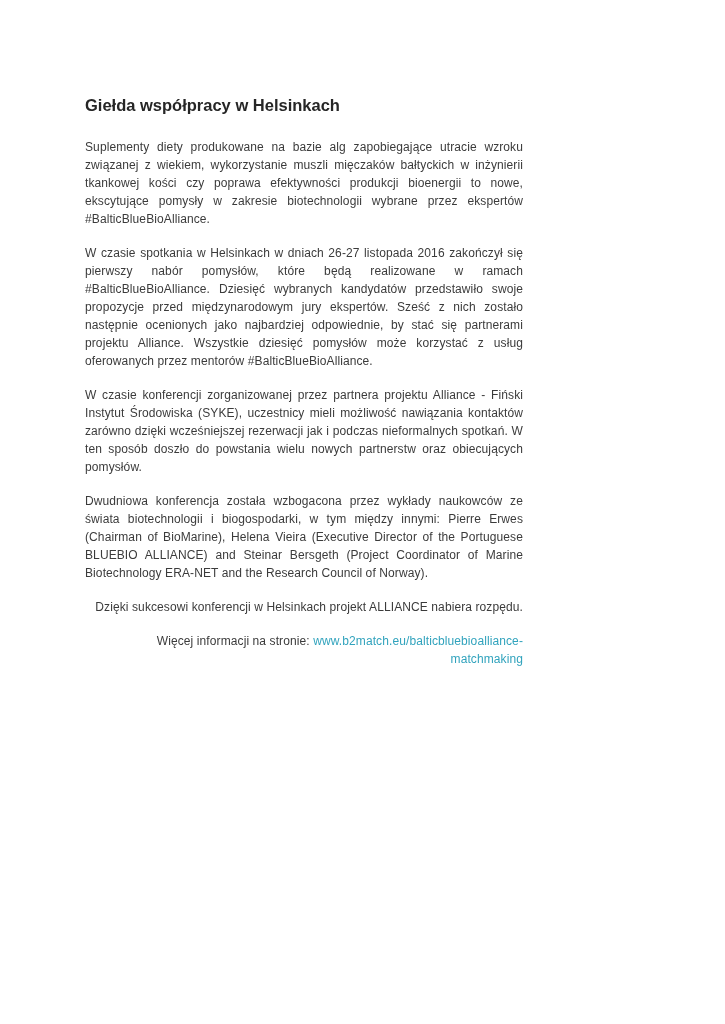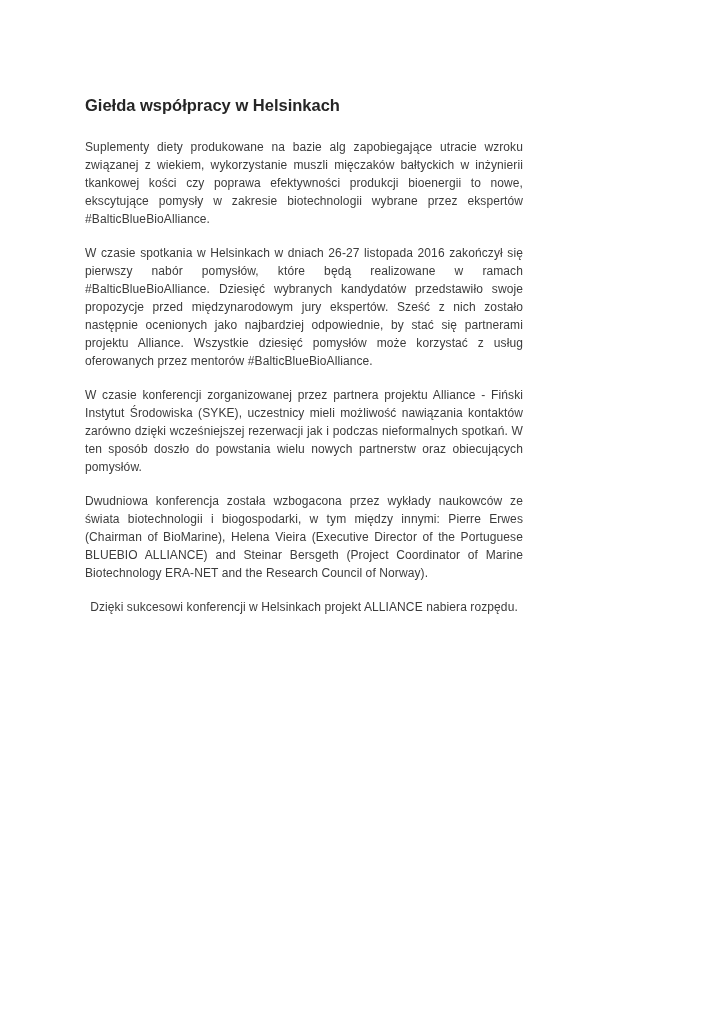--- a/index.html
+++ b/index.html
@@ -27,21 +27,21 @@
   }
   p.doc-para {
     font-size: 12px;
     line-height: 18px;
     text-align: justify;
     margin: 0 0 16px 0;
     color: #3b3b3b;
     letter-spacing: 0.1px;
   }
   p.doc-para.single-line {
-    text-align: center;
+    text-align: right;
   }
   a.doc-link {
     text-decoration: none;
     cursor: pointer;
   }
 </style>
 </head>
 <body>
 
 <div class="page">
@@ -50,13 +50,16 @@
   <p class="doc-para">Suplementy diety produkowane na bazie alg zapobiegające utracie wzroku związanej z wiekiem, wykorzystanie  muszli mięczaków bałtyckich w  inżynierii tkankowej kości czy poprawa efektywności produkcji bioenergii to nowe, ekscytujące pomysły w zakresie biotechnologii wybrane przez ekspertów  #BalticBlueBioAlliance.</p>
 
   <p class="doc-para">W czasie spotkania w Helsinkach w dniach 26-27 listopada 2016 zakończył się pierwszy nabór pomysłów, które będą realizowane w ramach #BalticBlueBioAlliance. Dziesięć wybranych kandydatów przedstawiło swoje propozycje przed międzynarodowym jury ekspertów. Sześć z nich zostało następnie ocenionych jako najbardziej odpowiednie, by stać się partnerami projektu Alliance. Wszystkie dziesięć pomysłów może korzystać z  usług oferowanych przez mentorów #BalticBlueBioAlliance.</p>
 
   <p class="doc-para">W czasie konferencji  zorganizowanej przez partnera projektu Alliance - Fiński Instytut Środowiska (SYKE), uczestnicy mieli możliwość nawiązania kontaktów zarówno dzięki wcześniejszej rezerwacji jak i podczas nieformalnych spotkań. W ten sposób doszło do powstania wielu nowych partnerstw oraz obiecujących pomysłów.</p>
 
   <p class="doc-para">Dwudniowa konferencja została wzbogacona przez wykłady naukowców  ze świata biotechnologii i biogospodarki, w tym między innymi: Pierre Erwes (Chairman of BioMarine), Helena Vieira (Executive Director of the Portuguese BLUEBIO ALLIANCE) and Steinar Bersgeth (Project Coordinator of Marine Biotechnology ERA-NET and the Research Council of Norway).</p>
 
   <p class="doc-para single-line">Dzięki sukcesowi konferencji w Helsinkach projekt ALLIANCE nabiera rozpędu.</p>
 
+  <p class="doc-para single-line">
+    <span>Więcej informacji na stronie: </span><a class="doc-link" href="#" style="color: rgb(49, 163, 189);">www.b2match.eu/balticbluebioalliance-matchmaking</a>
+  </p>
 </div>
 
 </body></html>

